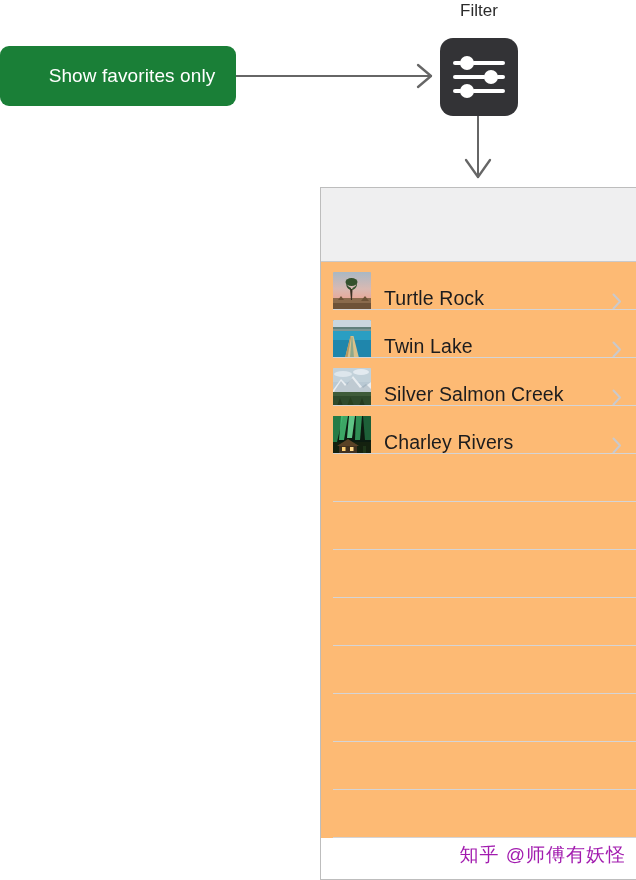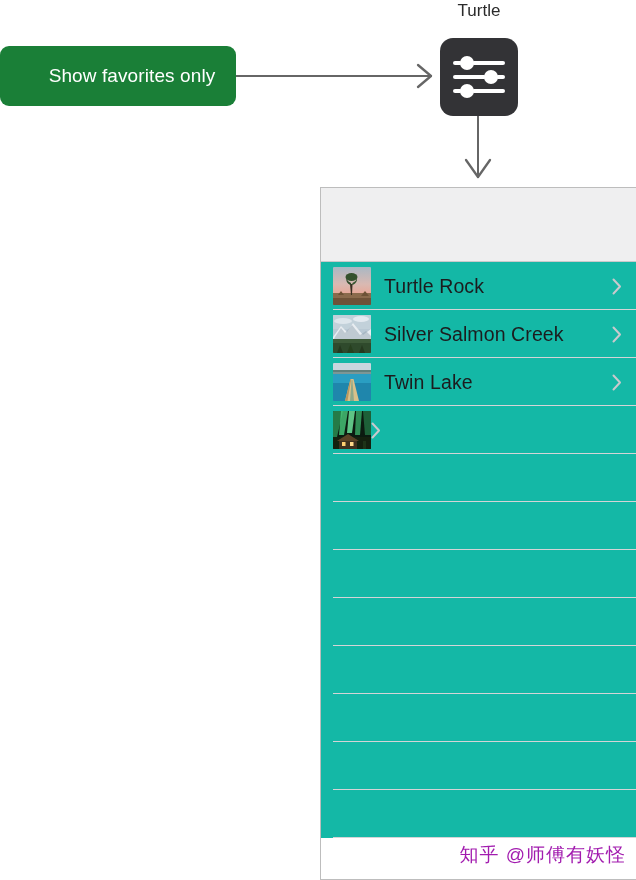--- a/index.html
+++ b/index.html
@@ -120,23 +120,23 @@
   }
 
   .list {
     position: relative;
   }
   .row {
     position: relative;
     height: 48px;
     box-sizing: border-box;
     display: flex;
-    align-items: center;
+    align-items: flex-end;
     padding-left: 12px;
-    background: #14b8a6;
+    background: #fdba74;
   }
   .row::after {
     content: "";
     position: absolute;
     left: 12px;
     right: 0;
     bottom: 0;
     height: 1px;
     background: #d4d4d6;
   }
@@ -193,21 +193,21 @@
     <span class="green-chip-label">Show favorites only</span>
   </div>
 
   <div class="arrow-h-line"></div>
   <div class="arrow-h-head">
     <svg width="18" height="28" viewBox="0 0 18 28">
       <polyline points="2,3 15,14 2,25" fill="none" stroke="#666666" stroke-width="2.3" stroke-linecap="round" stroke-linejoin="round"></polyline>
     </svg>
   </div>
 
-  <div class="filter-label">Turtle</div>
+  <div class="filter-label">Filter</div>
   <div class="filter-icon">
     <svg width="78" height="78" viewBox="0 0 78 78">
 
       <line x1="15" y1="25" x2="20" y2="25" stroke="#ffffff" stroke-width="4" stroke-linecap="round"></line>
       <line x1="34" y1="25" x2="63" y2="25" stroke="#ffffff" stroke-width="4" stroke-linecap="round"></line>
       <circle cx="27" cy="25" r="7" fill="#ffffff"></circle>
 
       <line x1="15" y1="39" x2="44" y2="39" stroke="#ffffff" stroke-width="4" stroke-linecap="round"></line>
       <line x1="58" y1="39" x2="63" y2="39" stroke="#ffffff" stroke-width="4" stroke-linecap="round"></line>
       <circle cx="51" cy="39" r="7" fill="#ffffff"></circle>
@@ -256,56 +256,56 @@
         <div class="chevron">
           <svg width="10" height="17" viewBox="0 0 10 17">
             <polyline points="1.5,1.5 8,8.5 1.5,15.5" fill="none" stroke="currentColor" stroke-width="2" stroke-linecap="round" stroke-linejoin="round"></polyline>
           </svg>
         </div>
       </div>
 
       <div class="row">
         <div class="thumb">
           <svg width="38" height="38" viewBox="0 0 38 38">
+            <rect width="38" height="38" fill="#2f8fb5"></rect>
+            <rect width="38" height="9" fill="#c9d6de"></rect>
+            <rect y="7" width="38" height="5" fill="#5f7f7b"></rect>
+            <rect y="11" width="38" height="27" fill="#2a9ec2"></rect>
+            <rect y="20" width="38" height="18" fill="#1f86ac"></rect>
+            <path d="M12 38 L17.5 16 L20.5 16 L26 38 Z" fill="#d9c08a"></path>
+            <path d="M17 38 L18.6 17 L19.4 17 L21 38 Z" fill="#8fa88a"></path>
+            <path d="M12 38 L17.5 16 L18.2 16 L14.5 38 Z" fill="#b8975f"></path>
+            <rect y="9" width="38" height="2" fill="#8fa7a8" opacity="0.6"></rect>
+          </svg>
+        </div>
+        <div class="row-title">Twin Lake</div>
+        <div class="chevron">
+          <svg width="10" height="17" viewBox="0 0 10 17">
+            <polyline points="1.5,1.5 8,8.5 1.5,15.5" fill="none" stroke="currentColor" stroke-width="2" stroke-linecap="round" stroke-linejoin="round"></polyline>
+          </svg>
+        </div>
+      </div>
+
+      <div class="row">
+        <div class="thumb">
+          <svg width="38" height="38" viewBox="0 0 38 38">
             <rect width="38" height="38" fill="#b9c9d4"></rect>
             <rect width="38" height="14" fill="#c2d1da"></rect>
             <ellipse cx="10" cy="6" rx="9" ry="3" fill="#dde6ec"></ellipse>
             <ellipse cx="28" cy="4" rx="8" ry="3" fill="#e3eaf0"></ellipse>
             <path d="M0 22 L8 11 L14 17 L20 8 L30 20 L38 14 L38 26 L0 26 Z" fill="#e8edf1"></path>
             <path d="M2 22 L8 13 L12 18 L19 10 L27 20 L33 16 L38 21 L38 26 L0 26 Z" fill="#8fa0ad" opacity="0.45"></path>
             <rect y="24" width="38" height="14" fill="#3f5c3a"></rect>
             <rect y="28" width="38" height="10" fill="#2f4a2c"></rect>
             <path d="M4 38 l3 -8 l3 8 z" fill="#24391f"></path>
             <path d="M14 38 l3.5 -9 l3.5 9 z" fill="#27401f"></path>
             <path d="M26 38 l3 -8 l3 8 z" fill="#24391f"></path>
           </svg>
         </div>
         <div class="row-title">Silver Salmon Creek</div>
-        <div class="chevron">
-          <svg width="10" height="17" viewBox="0 0 10 17">
-            <polyline points="1.5,1.5 8,8.5 1.5,15.5" fill="none" stroke="currentColor" stroke-width="2" stroke-linecap="round" stroke-linejoin="round"></polyline>
-          </svg>
-        </div>
-      </div>
-
-      <div class="row">
-        <div class="thumb">
-          <svg width="38" height="38" viewBox="0 0 38 38">
-            <rect width="38" height="38" fill="#2f8fb5"></rect>
-            <rect width="38" height="9" fill="#c9d6de"></rect>
-            <rect y="7" width="38" height="5" fill="#5f7f7b"></rect>
-            <rect y="11" width="38" height="27" fill="#2a9ec2"></rect>
-            <rect y="20" width="38" height="18" fill="#1f86ac"></rect>
-            <path d="M12 38 L17.5 16 L20.5 16 L26 38 Z" fill="#d9c08a"></path>
-            <path d="M17 38 L18.6 17 L19.4 17 L21 38 Z" fill="#8fa88a"></path>
-            <path d="M12 38 L17.5 16 L18.2 16 L14.5 38 Z" fill="#b8975f"></path>
-            <rect y="9" width="38" height="2" fill="#8fa7a8" opacity="0.6"></rect>
-          </svg>
-        </div>
-        <div class="row-title">Twin Lake</div>
         <div class="chevron">
           <svg width="10" height="17" viewBox="0 0 10 17">
             <polyline points="1.5,1.5 8,8.5 1.5,15.5" fill="none" stroke="currentColor" stroke-width="2" stroke-linecap="round" stroke-linejoin="round"></polyline>
           </svg>
         </div>
       </div>
 
       <div class="row">
         <div class="thumb">
           <svg width="38" height="38" viewBox="0 0 38 38">
@@ -316,20 +316,21 @@
             <path d="M23 0 L29 0 L27 24 L22 24 Z" fill="#3fbf72" opacity="0.7"></path>
             <path d="M30 0 L38 0 L38 24 L32 24 Z" fill="#2a8f53" opacity="0.6"></path>
             <rect y="26" width="38" height="12" fill="#14210f"></rect>
             <path d="M6 38 L6 29 L15 24 L24 29 L24 38 Z" fill="#40301f"></path>
             <path d="M4 30 L15 23 L26 30 Z" fill="#5a4226"></path>
             <rect x="9" y="31" width="3.5" height="4" fill="#ffcf72"></rect>
             <rect x="17" y="31" width="3.5" height="4" fill="#ffd88a"></rect>
             <rect x="30" y="30" width="3" height="8" fill="#1e3418"></rect>
           </svg>
         </div>
+        <div class="row-title">Charley Rivers</div>
         <div class="chevron">
           <svg width="10" height="17" viewBox="0 0 10 17">
             <polyline points="1.5,1.5 8,8.5 1.5,15.5" fill="none" stroke="currentColor" stroke-width="2" stroke-linecap="round" stroke-linejoin="round"></polyline>
           </svg>
         </div>
       </div>
 
       <div class="row empty"></div>
       <div class="row empty"></div>
       <div class="row empty"></div>

